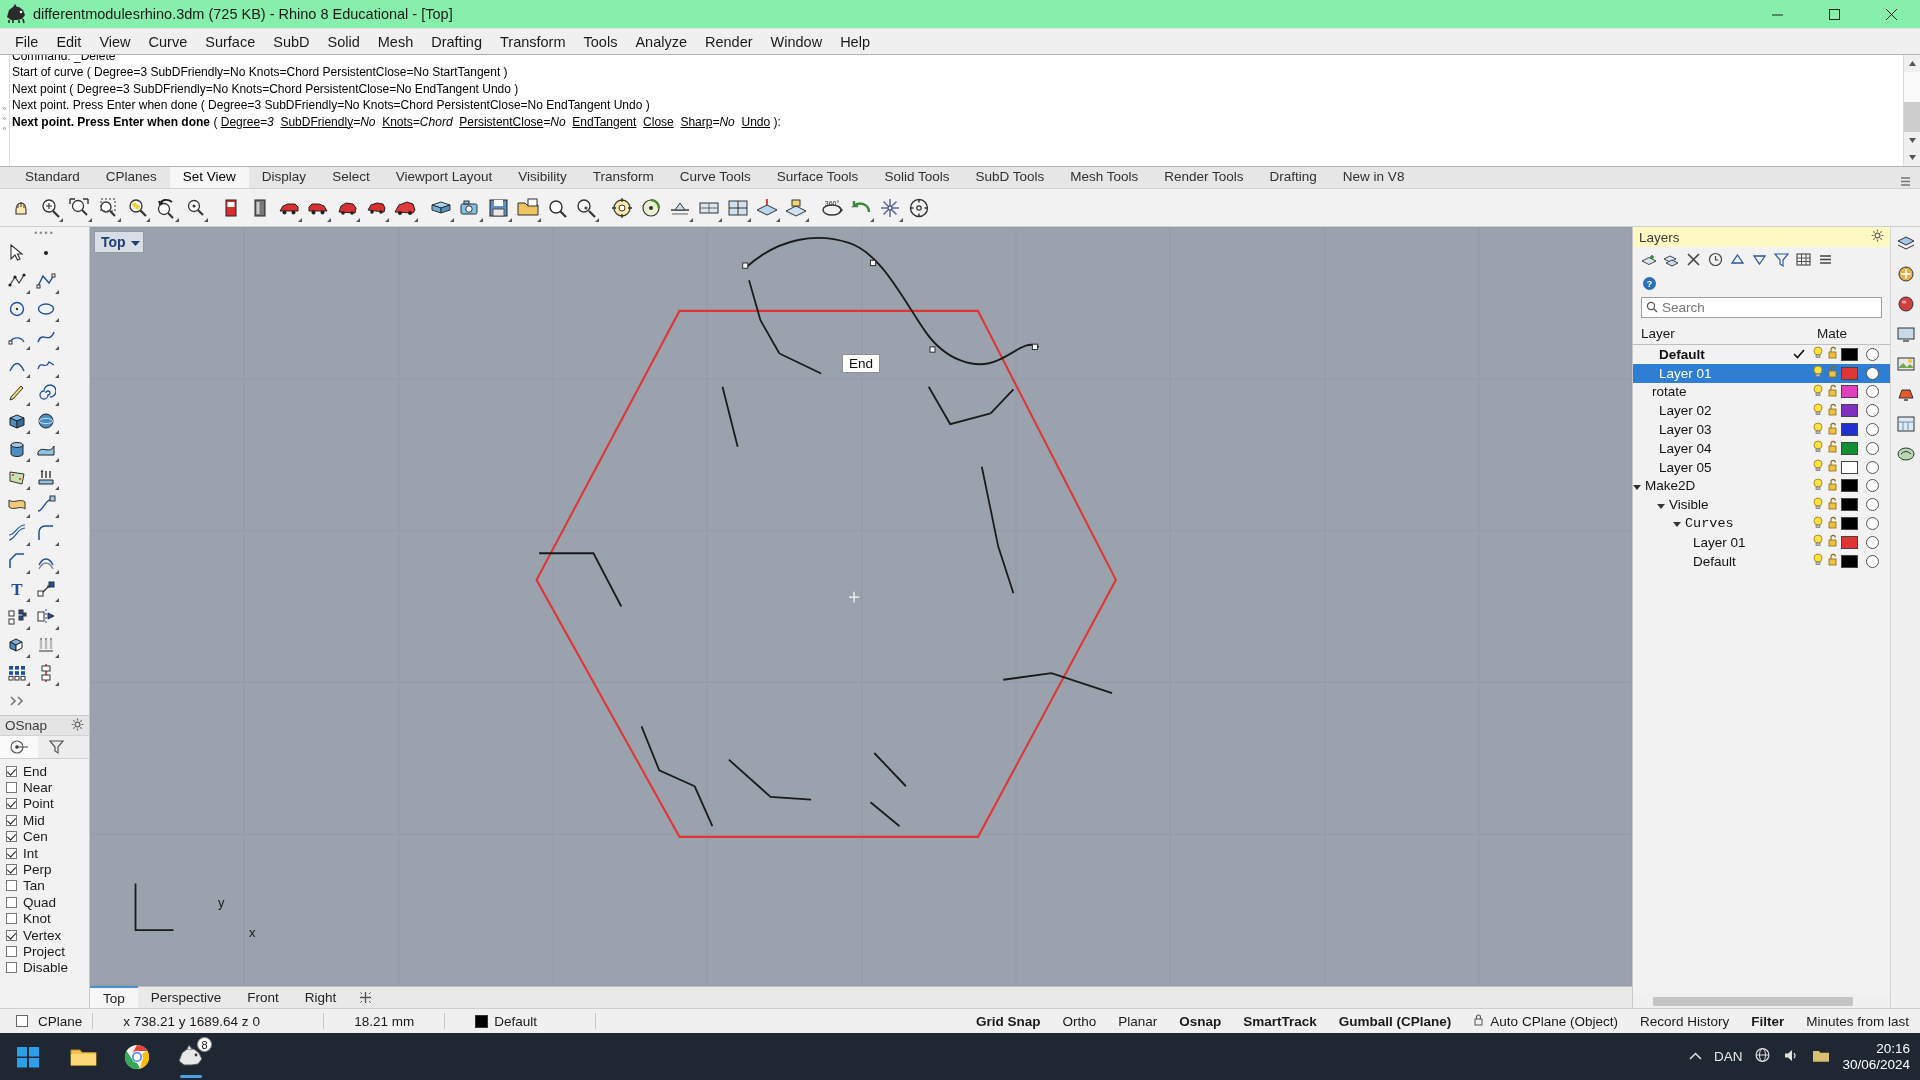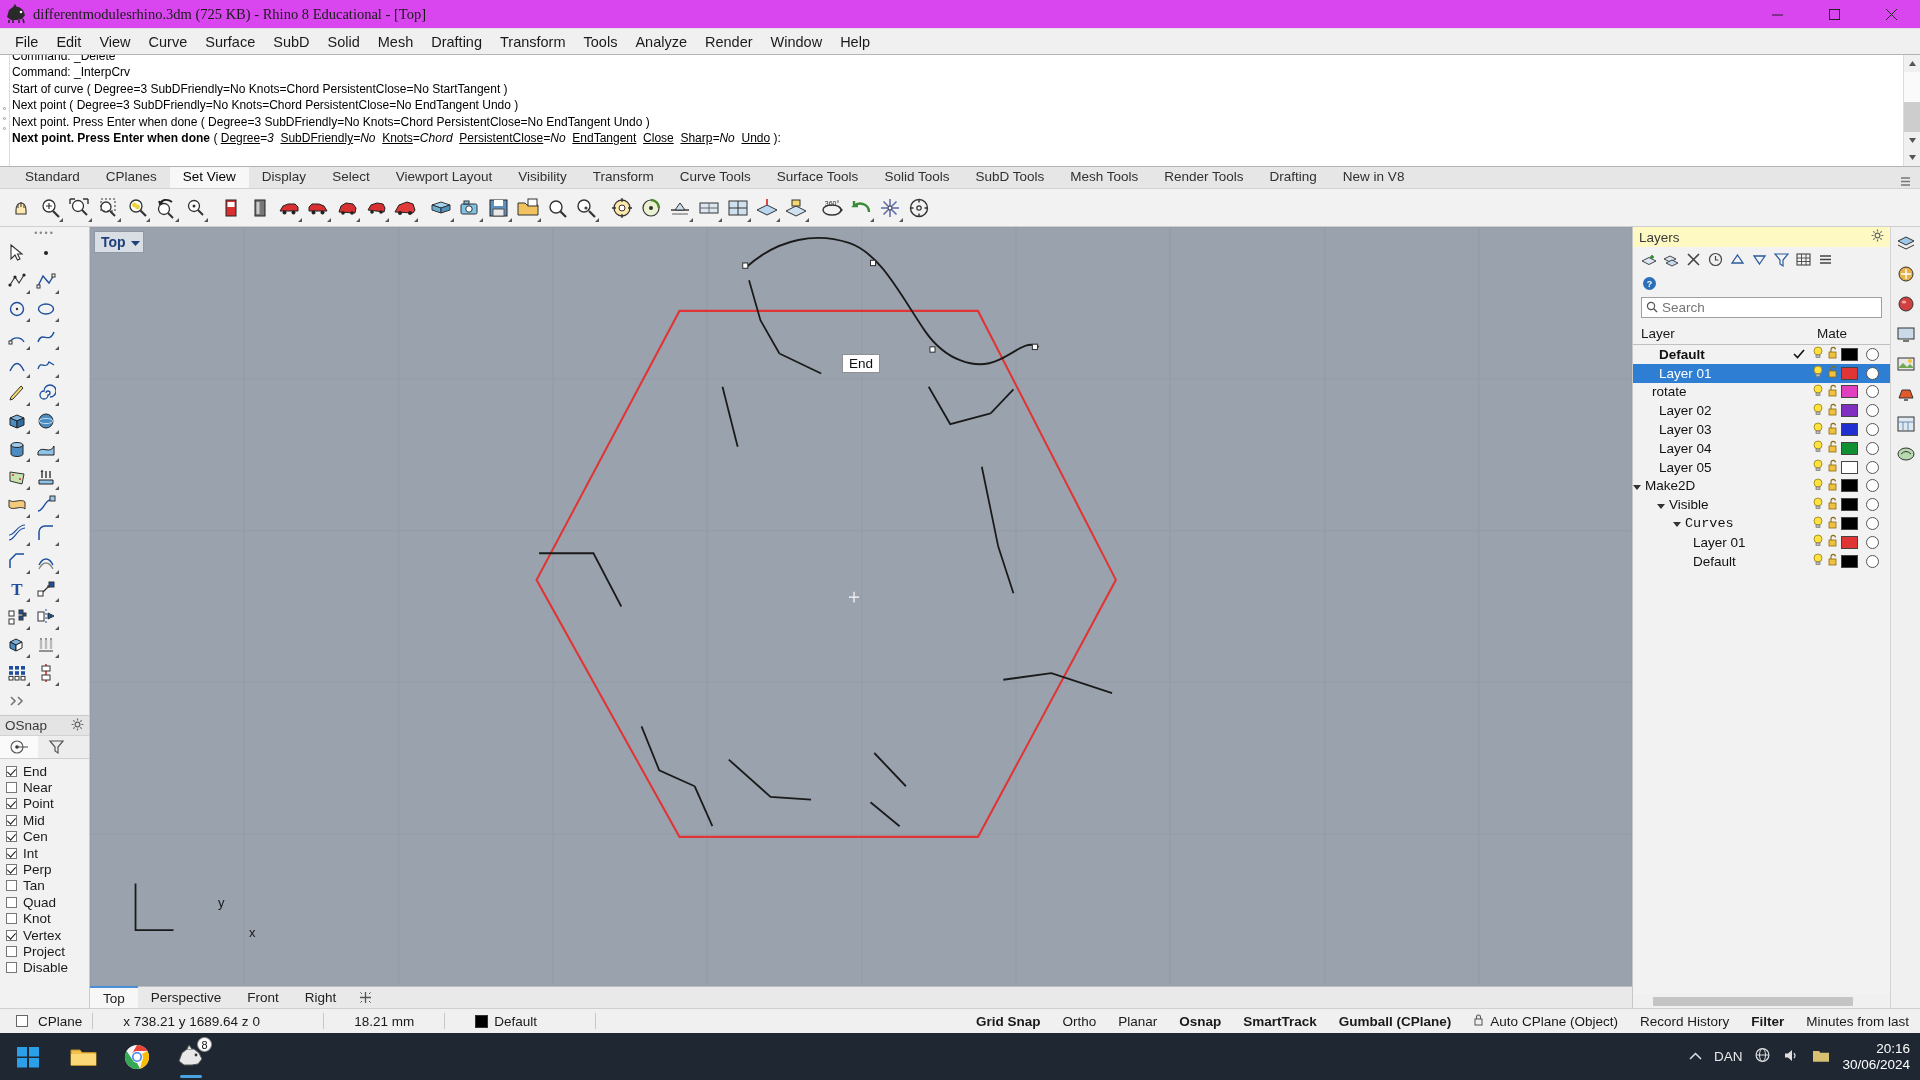--- a/index.html
+++ b/index.html
@@ -5,22 +5,22 @@
   * { box-sizing: border-box; margin: 0; padding: 0; }
   html, body {
     width: 1920px; height: 1080px;
     font-family: "Liberation Sans", sans-serif;
     overflow: hidden; background: #f0f0f0;
   }
   #app { position: relative; width: 1920px; height: 1080px; display: flex; flex-direction: column; }
 
   
   .titlebar {
-    height: 29px; background: #d946ef; display: flex; align-items: center;
-    border-bottom: 1px solid #e2e2e2; flex: none; font-family: Liberation Serif, serif;
+    height: 29px; background: #86efac; display: flex; align-items: center;
+    border-bottom: 1px solid #e2e2e2; flex: none;
   }
   .title-icon { width: 22px; height: 22px; margin-left: 5px; margin-right: 6px; position: relative; flex:none;}
   .title-icon svg { display:block; }
   .title-text { font-size: 14.5px; color: #1a1a1a; white-space: nowrap; }
   .win-btns { margin-left: auto; display: flex; height: 100%; }
   .win-btn { width: 57px; height: 100%; display: flex; align-items: center; justify-content: center; }
   .win-btn svg { display: block; }
 
   
   .menubar { height: 25px; background: #f0f0f0; display: flex; align-items: center; padding-left: 6px; flex:none; }
@@ -257,21 +257,20 @@
     <div class="cmd-gutter">
       <div style="height:52px"></div>
       <div class="gut-dot"></div>
         <div style="height:7px"></div>
       <div class="gut-dot"></div>
         <div style="height:7px"></div>
       <div class="gut-dot"></div>
     </div>
     <div class="cmd-lines">
       <div class="cmd-line first">Command: _Delete</div>
-      <div class="cmd-line">Command: _InterpCrv</div>
       <div class="cmd-line">Start of curve ( Degree=3  SubDFriendly=No  Knots=Chord  PersistentClose=No  StartTangent )</div>
       <div class="cmd-line">Next point ( Degree=3  SubDFriendly=No  Knots=Chord  PersistentClose=No  EndTangent  Undo )</div>
       <div class="cmd-line">Next point. Press Enter when done ( Degree=3  SubDFriendly=No  Knots=Chord  PersistentClose=No  EndTangent  Undo )</div>
       <div class="cmd-line cmd-prompt">
         <span>Next point. Press Enter when done</span><span class="opt"><span> ( </span><span class="u">Degree</span><span class="it">=3</span>&nbsp; <span class="u">SubDFriendly</span><span class="it">=No</span>&nbsp; <span class="u">Knots</span><span class="it">=Chord</span>&nbsp; <span class="u">PersistentClose</span><span class="it">=No</span>&nbsp; <span class="u">EndTangent</span>&nbsp; <span class="u">Close</span>&nbsp; <span class="u">Sharp</span><span class="it">=No</span>&nbsp; <span class="u">Undo</span><span> ):</span></span>
       </div>
     </div>
     <div class="cmd-scroll">
       <div class="arrow">
         <svg width="7" height="5" viewBox="0 0 7 5">

